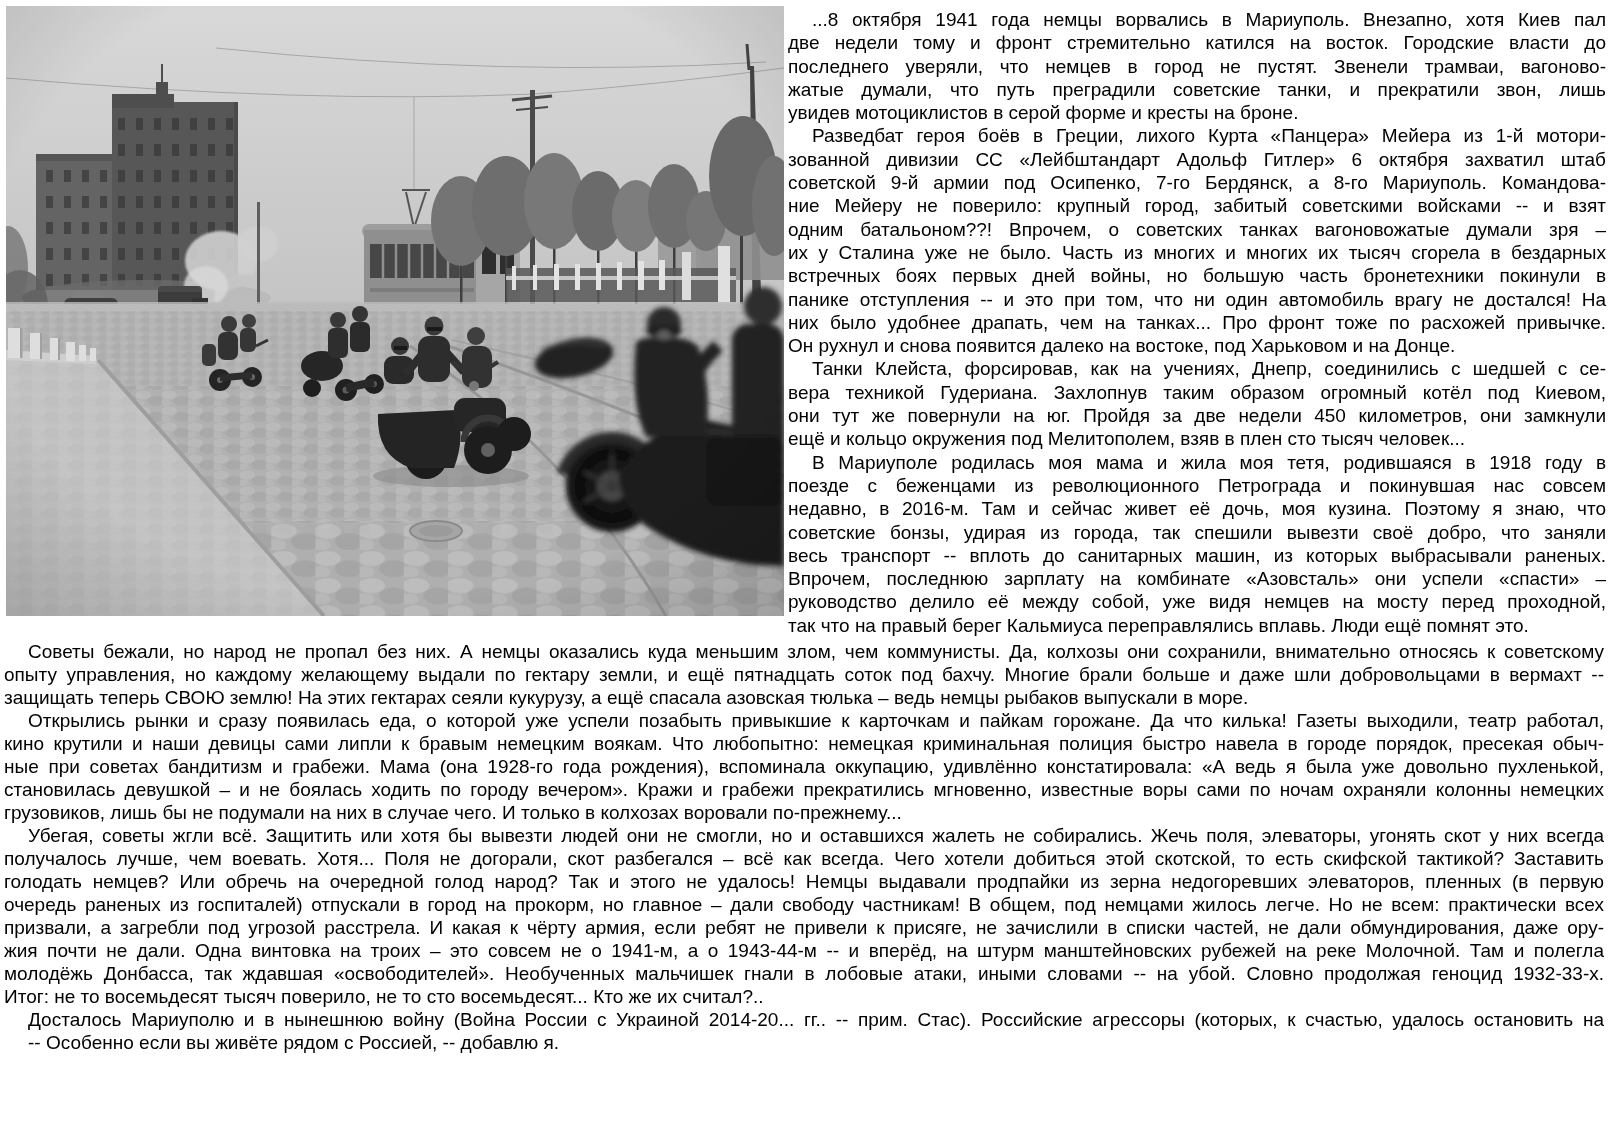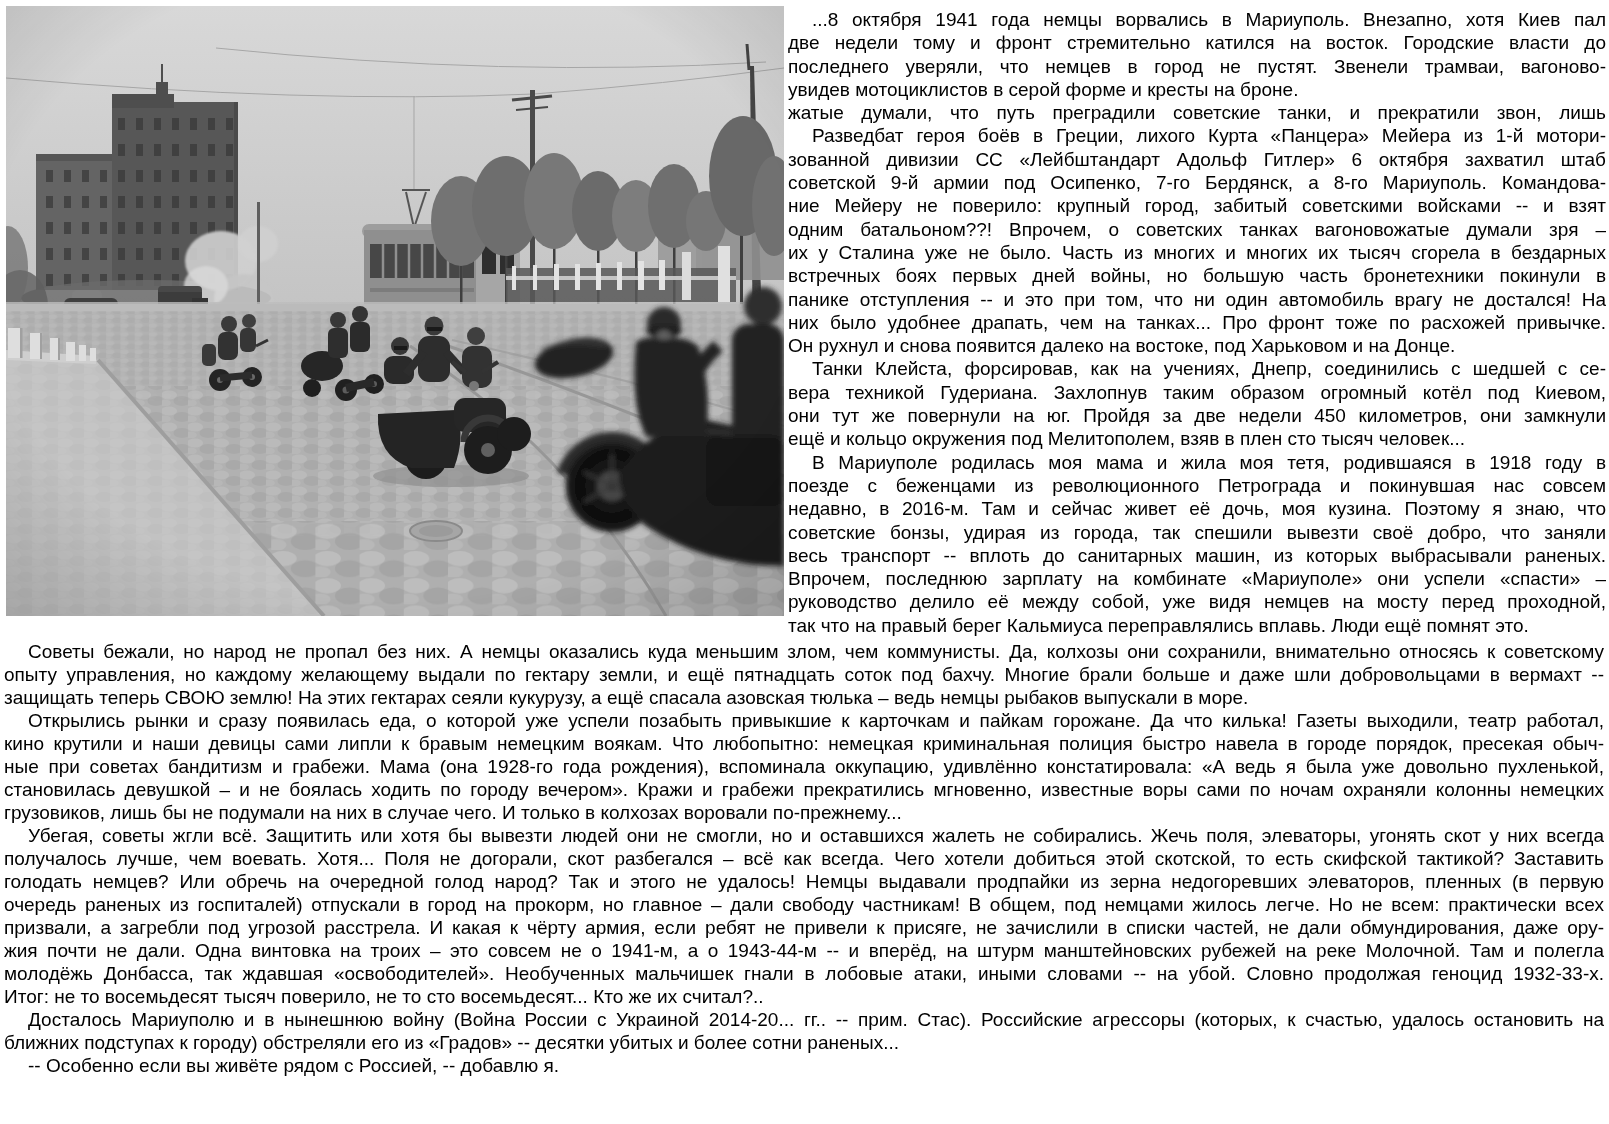--- a/index.html
+++ b/index.html
@@ -305,42 +305,42 @@
       </g>
 
       <rect x="0" y="0" width="778" height="610" fill="url(#vig)"></rect>
     </svg>
   </figure>
 
   <section class="txtcol right-col">
       <div class="ln first">...8 октября 1941 года немцы ворвались в Мариуполь. Внезапно, хотя Киев пал</div>
       <div class="ln">две недели тому и фронт стремительно катился на восток. Городские власти до</div>
       <div class="ln">последнего уверяли, что немцев в город не пустят. Звенели трамваи, вагоново-</div>
+      <div class="ln">жатые думали, что путь преградили советские танки, и прекратили звон, лишь</div>
       <div class="ln plast">увидев мотоциклистов в серой форме и кресты на броне.</div>
-      <div class="ln">жатые думали, что путь преградили советские танки, и прекратили звон, лишь</div>
       <div class="ln first">Разведбат героя боёв в Греции, лихого Курта «Панцера» Мейера из 1-й мотори-</div>
       <div class="ln">зованной дивизии СС «Лейбштандарт Адольф Гитлер» 6 октября захватил штаб</div>
       <div class="ln">советской 9-й армии под Осипенко, 7-го Бердянск, а 8-го Мариуполь. Командова-</div>
       <div class="ln">ние Мейеру не поверило: крупный город, забитый советскими войсками -- и взят</div>
       <div class="ln">одним батальоном??! Впрочем, о советских танках вагоновожатые думали зря –</div>
       <div class="ln">их у Сталина уже не было. Часть из многих и многих их тысяч сгорела в бездарных</div>
       <div class="ln">встречных боях первых дней войны, но большую часть бронетехники покинули в</div>
       <div class="ln">панике отступления -- и это при том, что ни один автомобиль врагу не достался! На</div>
       <div class="ln">них было удобнее драпать, чем на танках... Про фронт тоже по расхожей привычке.</div>
       <div class="ln plast">Он рухнул и снова появится далеко на востоке, под Харьковом и на Донце.</div>
       <div class="ln first">Танки Клейста, форсировав, как на учениях, Днепр, соединились с шедшей с се-</div>
       <div class="ln">вера техникой Гудериана. Захлопнув таким образом огромный котёл под Киевом,</div>
       <div class="ln">они тут же повернули на юг. Пройдя за две недели 450 километров, они замкнули</div>
       <div class="ln plast">ещё и кольцо окружения под Мелитополем, взяв в плен сто тысяч человек...</div>
       <div class="ln first">В Мариуполе родилась моя мама и жила моя тетя, родившаяся в 1918 году в</div>
       <div class="ln">поезде с беженцами из революционного Петрограда и покинувшая нас совсем</div>
       <div class="ln">недавно, в 2016-м. Там и сейчас живет её дочь, моя кузина. Поэтому я знаю, что</div>
       <div class="ln">советские бонзы, удирая из города, так спешили вывезти своё добро, что заняли</div>
       <div class="ln">весь транспорт -- вплоть до санитарных машин, из которых выбрасывали раненых.</div>
-      <div class="ln">Впрочем, последнюю зарплату на комбинате «Мариуполе» они успели «спасти» –</div>
+      <div class="ln">Впрочем, последнюю зарплату на комбинате «Азовсталь» они успели «спасти» –</div>
       <div class="ln">руководство делило её между собой, уже видя немцев на мосту перед проходной,</div>
       <div class="ln plast">так что на правый берег Кальмиуса переправлялись вплавь. Люди ещё помнят это.</div>
     </section>
 
   <section class="txtcol bottom-col">
       <div class="ln first">Советы бежали, но народ не пропал без них. А немцы оказались куда меньшим злом, чем коммунисты. Да, колхозы они сохранили, внимательно относясь к советскому</div>
       <div class="ln">опыту управления, но каждому желающему выдали по гектару земли, и ещё пятнадцать соток под бахчу. Многие брали больше и даже шли добровольцами в вермахт --</div>
       <div class="ln plast">защищать теперь СВОЮ землю! На этих гектарах сеяли кукурузу, а ещё спасала азовская тюлька – ведь немцы рыбаков выпускали в море.</div>
       <div class="ln first">Открылись рынки и сразу появилась еда, о которой уже успели позабыть привыкшие к карточкам и пайкам горожане. Да что килька! Газеты выходили, театр работал,</div>
       <div class="ln">кино крутили и наши девицы сами липли к бравым немецким воякам. Что любопытно: немецкая криминальная полиция быстро навела в городе порядок, пресекая обыч-</div>
@@ -349,17 +349,16 @@
       <div class="ln plast">грузовиков, лишь бы не подумали на них в случае чего. И только в колхозах воровали по-прежнему...</div>
       <div class="ln first">Убегая, советы жгли всё. Защитить или хотя бы вывезти людей они не смогли, но и оставшихся жалеть не собирались. Жечь поля, элеваторы, угонять скот у них всегда</div>
       <div class="ln">получалось лучше, чем воевать. Хотя... Поля не догорали, скот разбегался – всё как всегда. Чего хотели добиться этой скотской, то есть скифской тактикой? Заставить</div>
       <div class="ln">голодать немцев? Или обречь на очередной голод народ? Так и этого не удалось! Немцы выдавали продпайки из зерна недогоревших элеваторов, пленных (в первую</div>
       <div class="ln">очередь раненых из госпиталей) отпускали в город на прокорм, но главное – дали свободу частникам! В общем, под немцами жилось легче. Но не всем: практически всех</div>
       <div class="ln">призвали, а загребли под угрозой расстрела. И какая к чёрту армия, если ребят не привели к присяге, не зачислили в списки частей, не дали обмундирования, даже ору-</div>
       <div class="ln">жия почти не дали. Одна винтовка на троих – это совсем не о 1941-м, а о 1943-44-м -- и вперёд, на штурм манштейновских рубежей на реке Молочной. Там и полегла</div>
       <div class="ln">молодёжь Донбасса, так ждавшая «освободителей». Необученных мальчишек гнали в лобовые атаки, иными словами -- на убой. Словно продолжая геноцид 1932-33-х.</div>
       <div class="ln plast">Итог: не то восемьдесят тысяч поверило, не то сто восемьдесят... Кто же их считал?..</div>
       <div class="ln first">Досталось Мариуполю и в нынешнюю войну (Война России с Украиной 2014-20... гг.. -- прим. Стас). Российские агрессоры (которых, к счастью, удалось остановить на</div>
-      <div class="ln plast">ближних подступах к городу) обстреляли его из «Градов» -- десятки убитых и более сотни раненых...</div>
       <div class="ln first plast">-- Особенно если вы живёте рядом с Россией, -- добавлю я.</div>
     </section>
 
 </div>
 
 </body></html>

